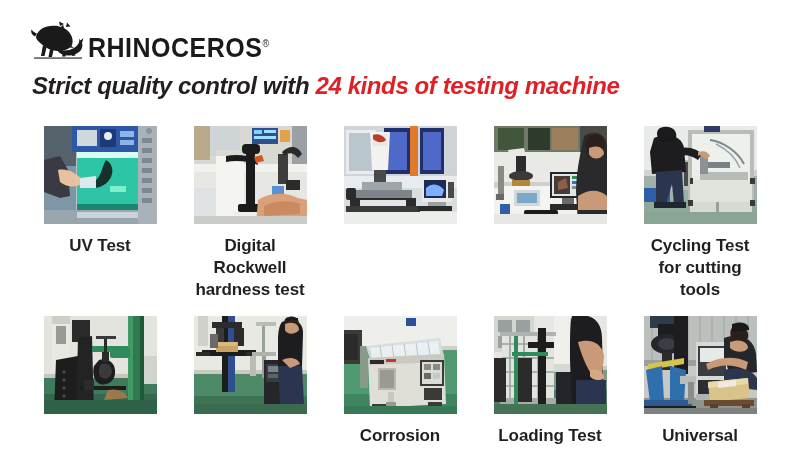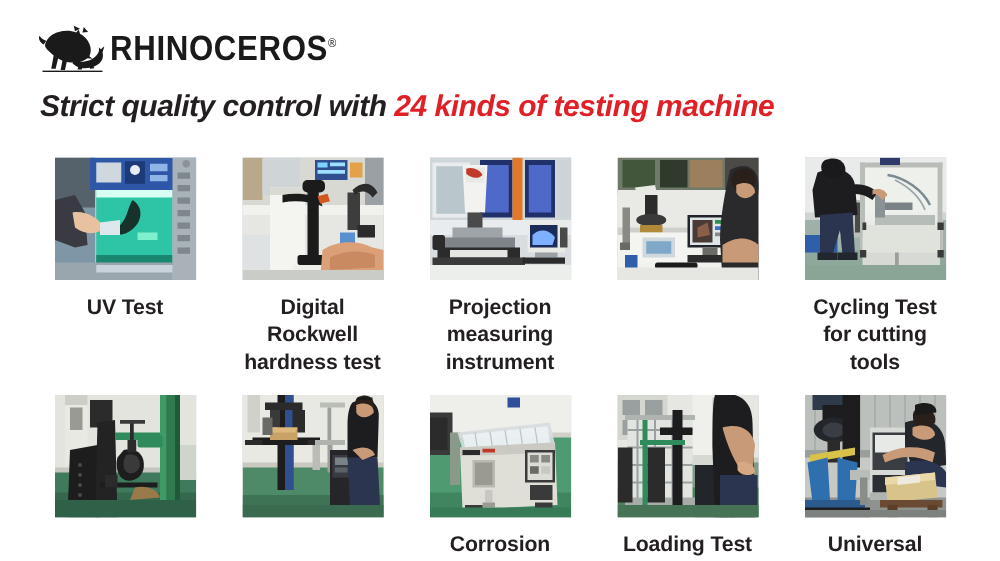--- a/index.html
+++ b/index.html
@@ -15,21 +15,21 @@
     position: relative;
   }
 
   
   .logo-bar {
     position: absolute;
     left: 30px;
     top: 18px;
     height: 42px;
     display: flex;
-    align-items: center;
+    align-items: flex-end;
     gap: 4px;
   }
   .logo-mark {
     width: 54px;
     height: 40px;
     flex: 0 0 auto;
     display: block;
   }
   .logo-word {
     font-family: "Liberation Sans", sans-serif;
@@ -249,21 +249,20 @@
           <rect x="78" y="52" width="30" height="24" fill="#e9e9e5"></rect>
           <rect x="80" y="54" width="22" height="18" fill="#1b2c5a"></rect>
           <path d="M82 62 C88 56 96 58 100 64 L98 70 L82 70 Z" fill="#7fb0ff"></path>
           <rect x="104" y="56" width="6" height="16" fill="#4a4a4a"></rect>
           <rect x="84" y="76" width="18" height="4" fill="#9aa0a4"></rect>
           <rect x="74" y="80" width="34" height="5" fill="#2b2b2b"></rect>
           <rect x="0" y="86" width="113" height="12" fill="#eceeec"></rect>
         </svg>
       </div>
     </div>
-    <div class="caption">Projection measuring<br>instrument</div>
   </div>
 
   <div class="cell row1">
     <div class="thumb-wrap">
       <div class="thumb">
         <svg viewBox="0 0 113 98" preserveAspectRatio="none">
           <rect width="113" height="98" fill="#dfe1e0"></rect>
           <rect x="0" y="0" width="113" height="30" fill="#6f7a6a"></rect>
           <rect x="4" y="2" width="26" height="22" fill="#42563c"></rect>
           <rect x="34" y="2" width="22" height="22" fill="#2e3a2c"></rect>

